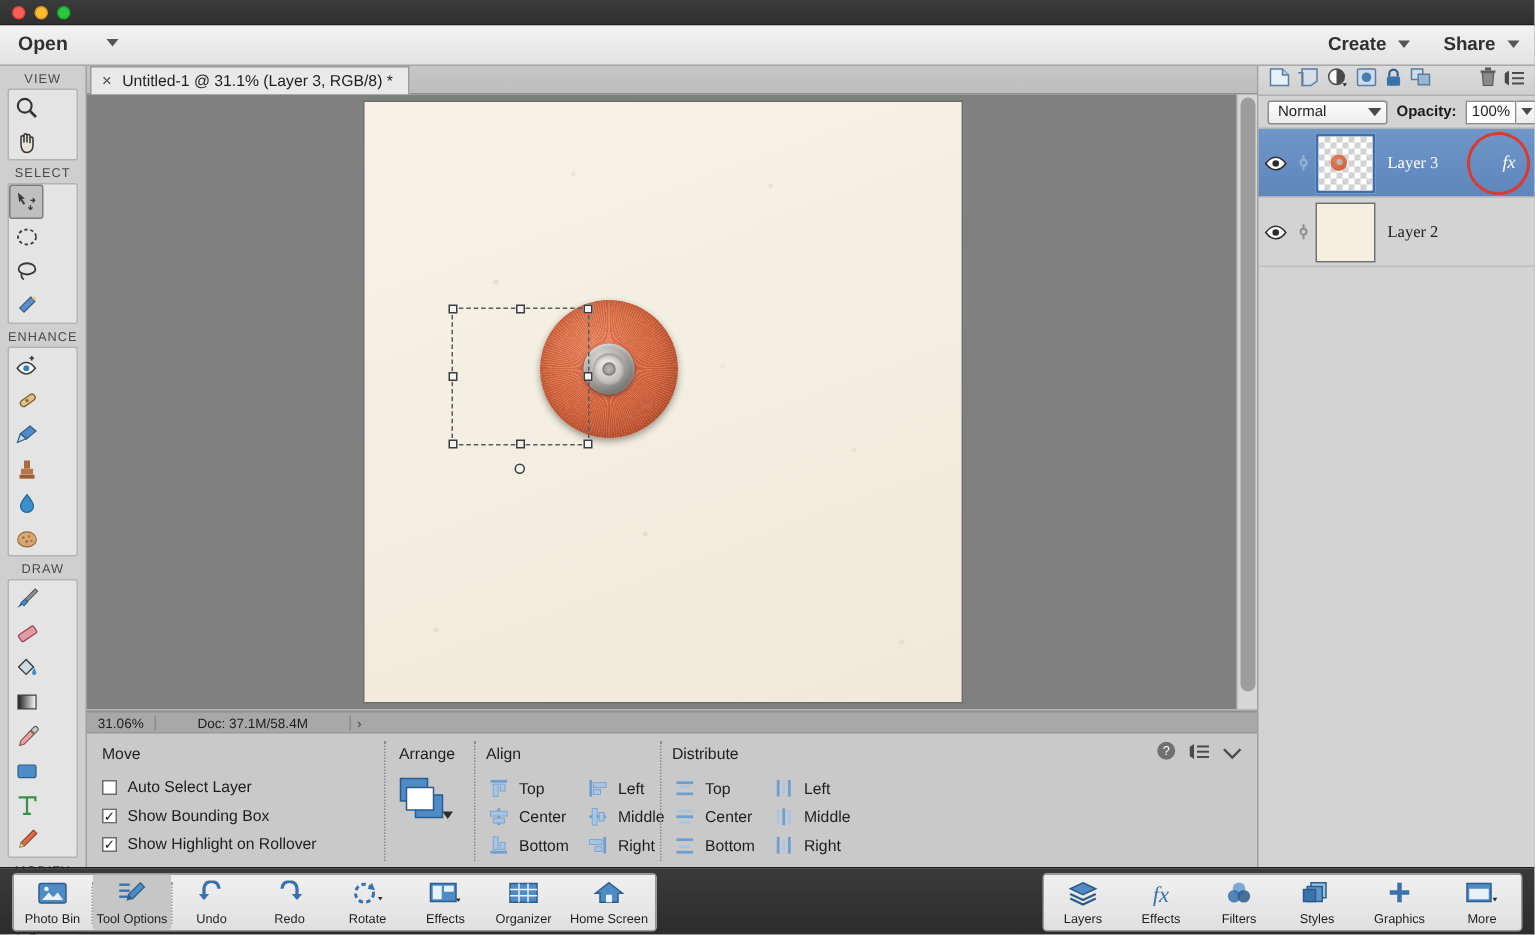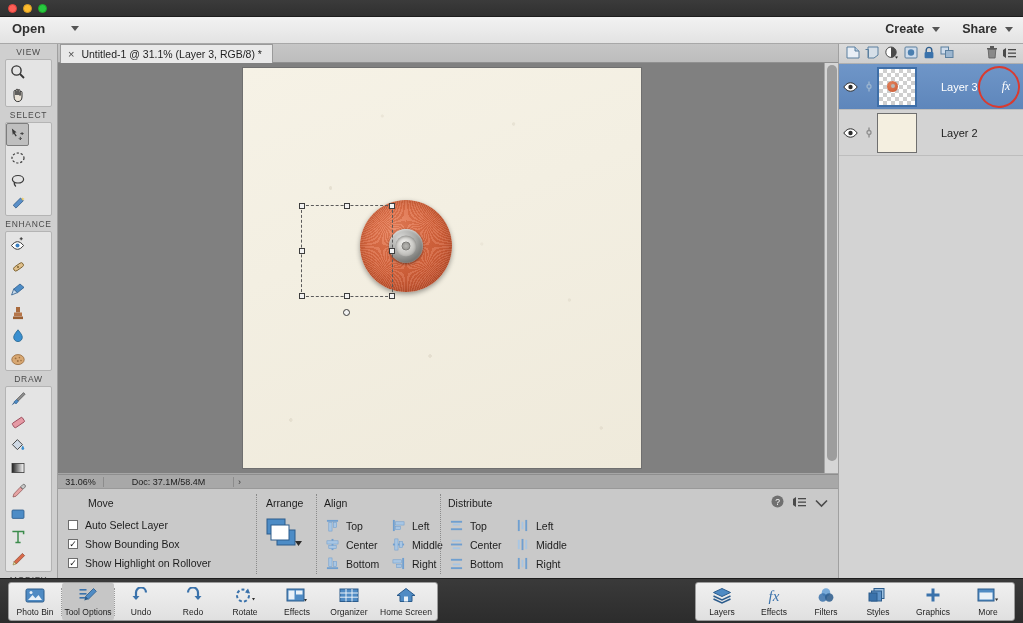--- a/index.html
+++ b/index.html
@@ -242,21 +242,21 @@
   .mini-disc {
     position: absolute; left: 8px; top: 12px; width: 11px; height: 11px;
     border-radius: 50%;
     background: radial-gradient(circle at 38% 32%, #e2805a, #c95a33);
   }
   .mini-disc::after {
     content: ""; position: absolute; left: 50%; top: 50%;
     width: 4px; height: 4px; margin: -2px 0 0 -2px;
     border-radius: 50%; background: #b9b9b6;
   }
-  .ly-name { flex: 1; font-size: 11px; color: #1c1c1c; padding-left: 24px; }
+  .ly-name { flex: 1; font-size: 11px; color: #1c1c1c; padding-left: 8px; font-family: Liberation Serif, serif; }
   .ly-name.sel { color: #ffffff; }
   .ly-fx {
     width: 34px; text-align: center; font-size: 12px; font-style: italic;
     font-family: "Liberation Serif", serif; color: #ffffff;
   }
   .annot-circle {
     position: absolute; right: 3px; top: 2px; width: 42px; height: 42px;
     border: 2.5px solid #d93b30; border-radius: 50%;
     transform: rotate(-12deg); pointer-events: none;
   }
@@ -508,21 +508,21 @@
     <div class="hthumb"></div>
   </div>
 
   <div class="statusbar">
     <div class="st-zoom">31.06%</div>
     <div class="st-doc">Doc: 37.1M/58.4M</div>
     <div class="st-arrow">›</div>
   </div>
 
   <div class="optbar">
-    <div class="opt-h" style="left:10px; top:8px;margin-left:20px;">Move</div>
+    <div class="opt-h" style="left:10px; top:8px;">Move</div>
 
     <div class="opt-row" style="left:10px; top:30px;">
       <span class="cbx"></span>
       <span>Auto Select Layer</span>
     </div>
     <div class="opt-row" style="left:10px; top:49px;">
       <span class="cbx">✓</span>
       <span>Show Bounding Box</span>
     </div>
     <div class="opt-row" style="left:10px; top:68px;">
@@ -719,20 +719,37 @@
       <span>
         <svg width="13" height="11" viewBox="0 0 13 11">
             <path d="M0 2l3-2v10l-3-2z" fill="#4a4a4a"></path>
             <rect x="5" y="1" width="8" height="1.3" fill="#4a4a4a"></rect>
             <rect x="5" y="4.5" width="8" height="1.3" fill="#4a4a4a"></rect>
             <rect x="5" y="8" width="8" height="1.3" fill="#4a4a4a"></rect>
           </svg>
       </span>
     </div>
 
+    <div class="lp-blend">
+      <div class="sel-box">
+        <span>Normal</span>
+        <svg width="9" height="6" viewBox="0 0 9 6">
+            <path d="M0 0h9L4.5 5.5z" fill="#4a4a4a"></path>
+          </svg>
+      </div>
+      <span class="op-label">Opacity:</span>
+      <div style="display:flex">
+        <div class="op-val">100%</div>
+        <div class="op-arrow">
+          <svg width="8" height="5" viewBox="0 0 9 6">
+              <path d="M0 0h9L4.5 5.5z" fill="#4a4a4a"></path>
+            </svg>
+        </div>
+      </div>
+    </div>
 
     <div class="layerrow sel">
       <span class="ly-eye">
         <svg width="15" height="10" viewBox="0 0 15 10">
             <path d="M.8 5C3 2 5.2.8 7.5.8S12 2 14.2 5c-2.2 3-4.4 4.2-6.7 4.2S3 8 .8 5z" fill="#fff" stroke="#2b2b2b" stroke-width="1"></path>
             <circle cx="7.5" cy="5" r="2.2" fill="#2b2b2b"></circle>
           </svg>
       </span>
       <span class="ly-link">
         <svg width="8" height="13" viewBox="0 0 8 13">

